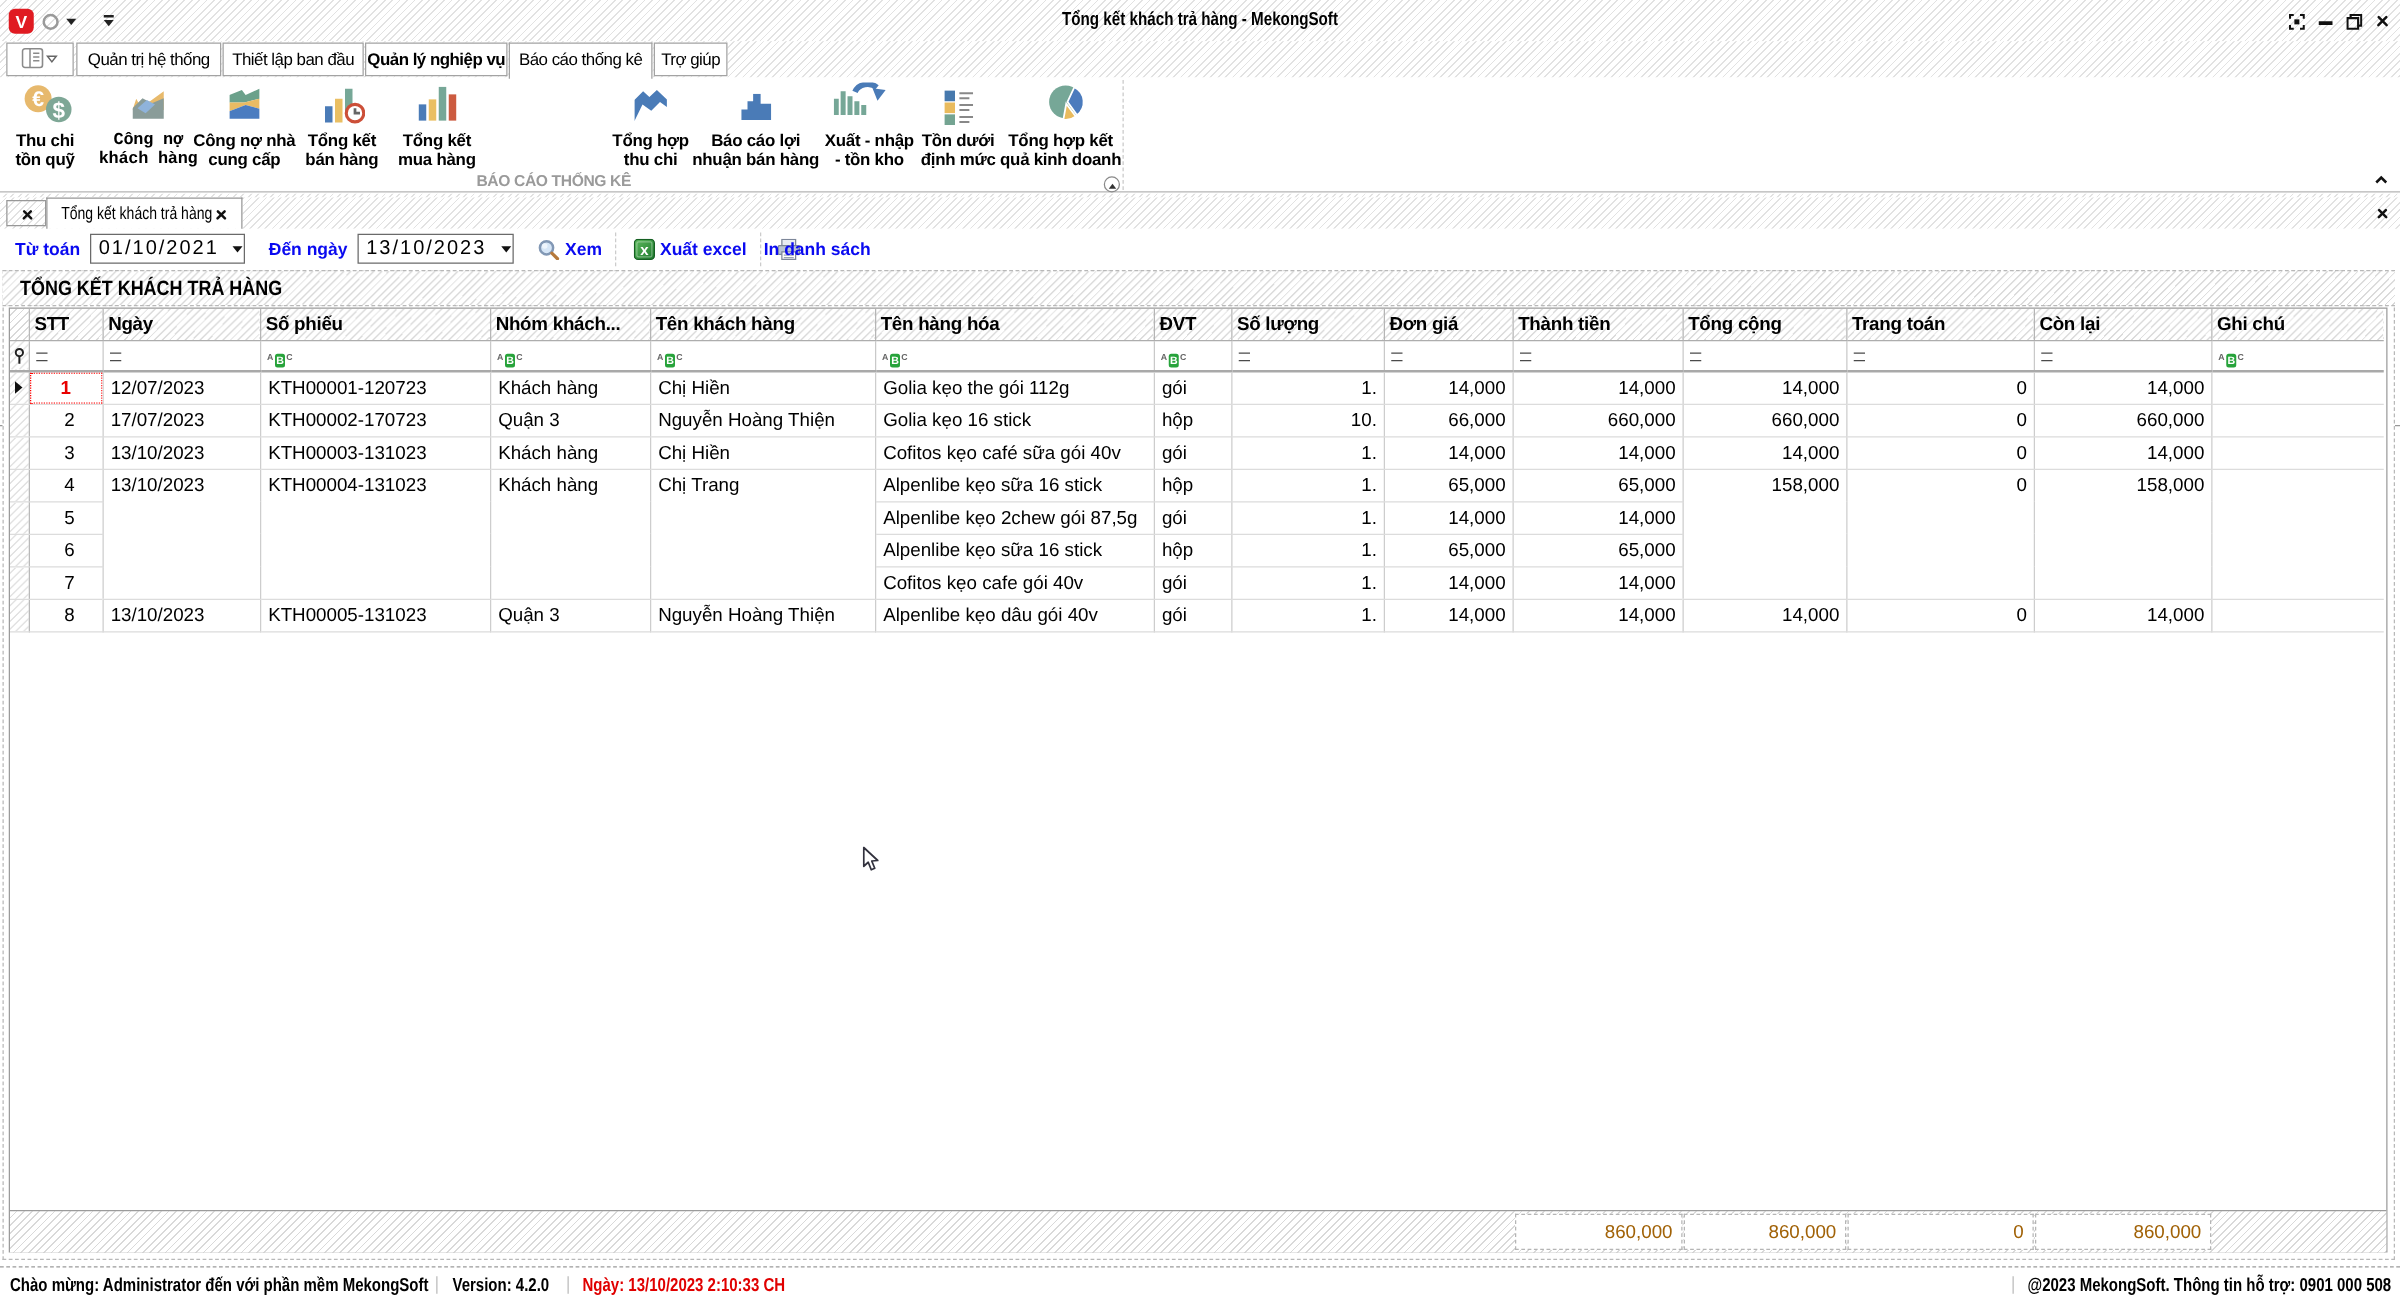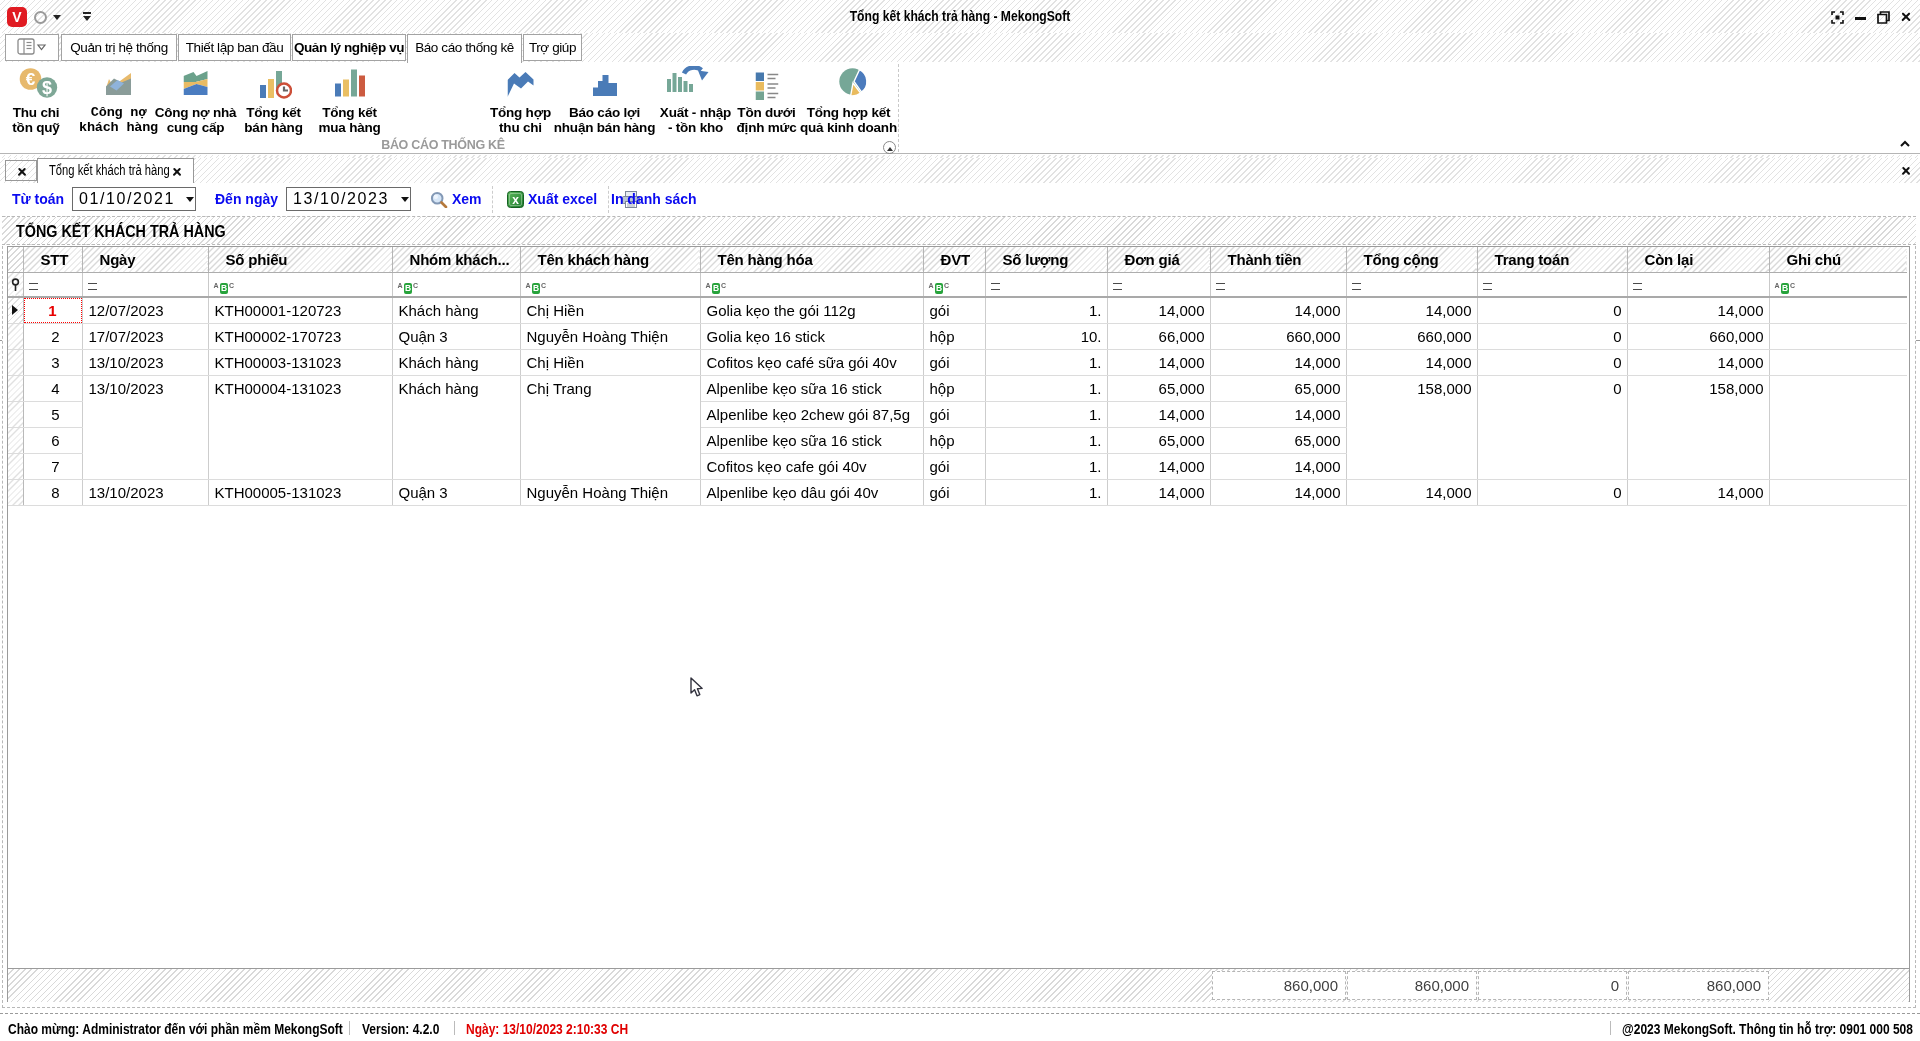--- a/index.html
+++ b/index.html
@@ -58,34 +58,34 @@
 
 
 #panel { left:2px; top:216px; width:1914px; height:792px; border:1px dashed #b8b8b8; border-top:none; background:#fff; }
 #titlerow { left:2px; top:216px; width:1914px; height:29px; border-top:1px dashed #b8b8b8; border-bottom:1px dashed #b8b8b8; }
 #titlerow span { position:absolute; left:14px; top:5px; font-weight:bold; font-size:16.5px; white-space:nowrap; transform:scaleX(0.87); transform-origin:0 50%; }
 
 
 #grid { left:7px; top:246px; width:1903px; height:756px; border:1px solid #9b9b9b; background:#fff; }
 #gtable { position:absolute; left:0; top:0; border-collapse:collapse; table-layout:fixed; }
 #gtable td { overflow:hidden; white-space:nowrap; }
-#gtable .hd { height:25px; font-weight:bold; border-right:1px solid #b5b5b5; border-bottom:1px solid #adadad; padding:1px 0 0 17px; font-size:15px; letter-spacing:-0.2px; }
+#gtable .hd { height:25px; font-weight:bold; border-right:1px solid #b5b5b5; border-bottom:1px solid #adadad; padding:1px 0 0 4px; font-size:15px; letter-spacing:-0.2px; }
 #gtable .ft { height:25px; border-right:1px solid #c9c9c9; border-bottom:2px solid #a9a9a9; background:#fff; padding:0 0 0 5px; }
 #gtable .dc { height:26px; border-right:1px solid #cdcdcd; border-bottom:1px solid #dcdcdc; background:#fff; padding:0 0 0 6px; font-size:15px; }
 #gtable .num { text-align:right; padding:0 5px 0 0; }
 #gtable .ind { border-right:1px solid #b9b9b9; padding:0; }
 #gtable .mg { vertical-align:top; line-height:25px; }
 #gtable td.hatch { background:repeating-linear-gradient(135deg,#fff 0px,#fff 3.3px,#d9d9d9 3.3px,#d9d9d9 4.3px); }
 #gtable td.hatchl { background:repeating-linear-gradient(135deg,#fff 0px,#fff 3.3px,#e1e1e1 3.3px,#e1e1e1 4.4px); }
 .abcic { display:inline-block; font-size:7px; color:#666; font-weight:bold; letter-spacing:0.5px; }
 .abcic .gb { display:inline-block; width:8px; height:11px; background:#27a33b; color:#fff; border-radius:2px; text-align:center; line-height:11px; font-size:8.5px; vertical-align:-3px; margin:0 1px; letter-spacing:0; }
 .eqic { display:inline-block; margin-top:7px; width:9.5px; height:7px; border-top:1.7px solid #4a4a4a; border-bottom:1.7px solid #4a4a4a; }
 #rowmark { width:0; height:0; border-top:5px solid transparent; border-bottom:5px solid transparent; border-left:6.5px solid #111; margin:0 auto; }
 #sumrow { left:0px; top:721px; width:1901px; height:34px; border-top:1px solid #9b9b9b; }
-.sbox { position:absolute; top:2px; height:29px; background:#fff; border:1px dashed #b5b5b5; color:#404040; text-align:right; line-height:27px; padding-right:7px; font-size:15px; }
+.sbox { position:absolute; top:2px; height:29px; background:#fff; border:1px dashed #b5b5b5; color:#a16207; text-align:right; line-height:27px; padding-right:7px; font-size:15px; }
 
 
 #statusbar { left:0; top:1013px; width:1920px; height:28px; background:#fff; border-top:1px dashed #9a9a9a; }
 #statusbar .t { position:absolute; top:6px; font-weight:bold; font-size:15px; white-space:nowrap; transform:scaleX(0.8); transform-origin:0 50%; }
 .ssep { position:absolute; top:7px; height:14px; border-left:1px solid #bbb; }
 </style>
 </head>
 <body>
 <div id="app">
 

